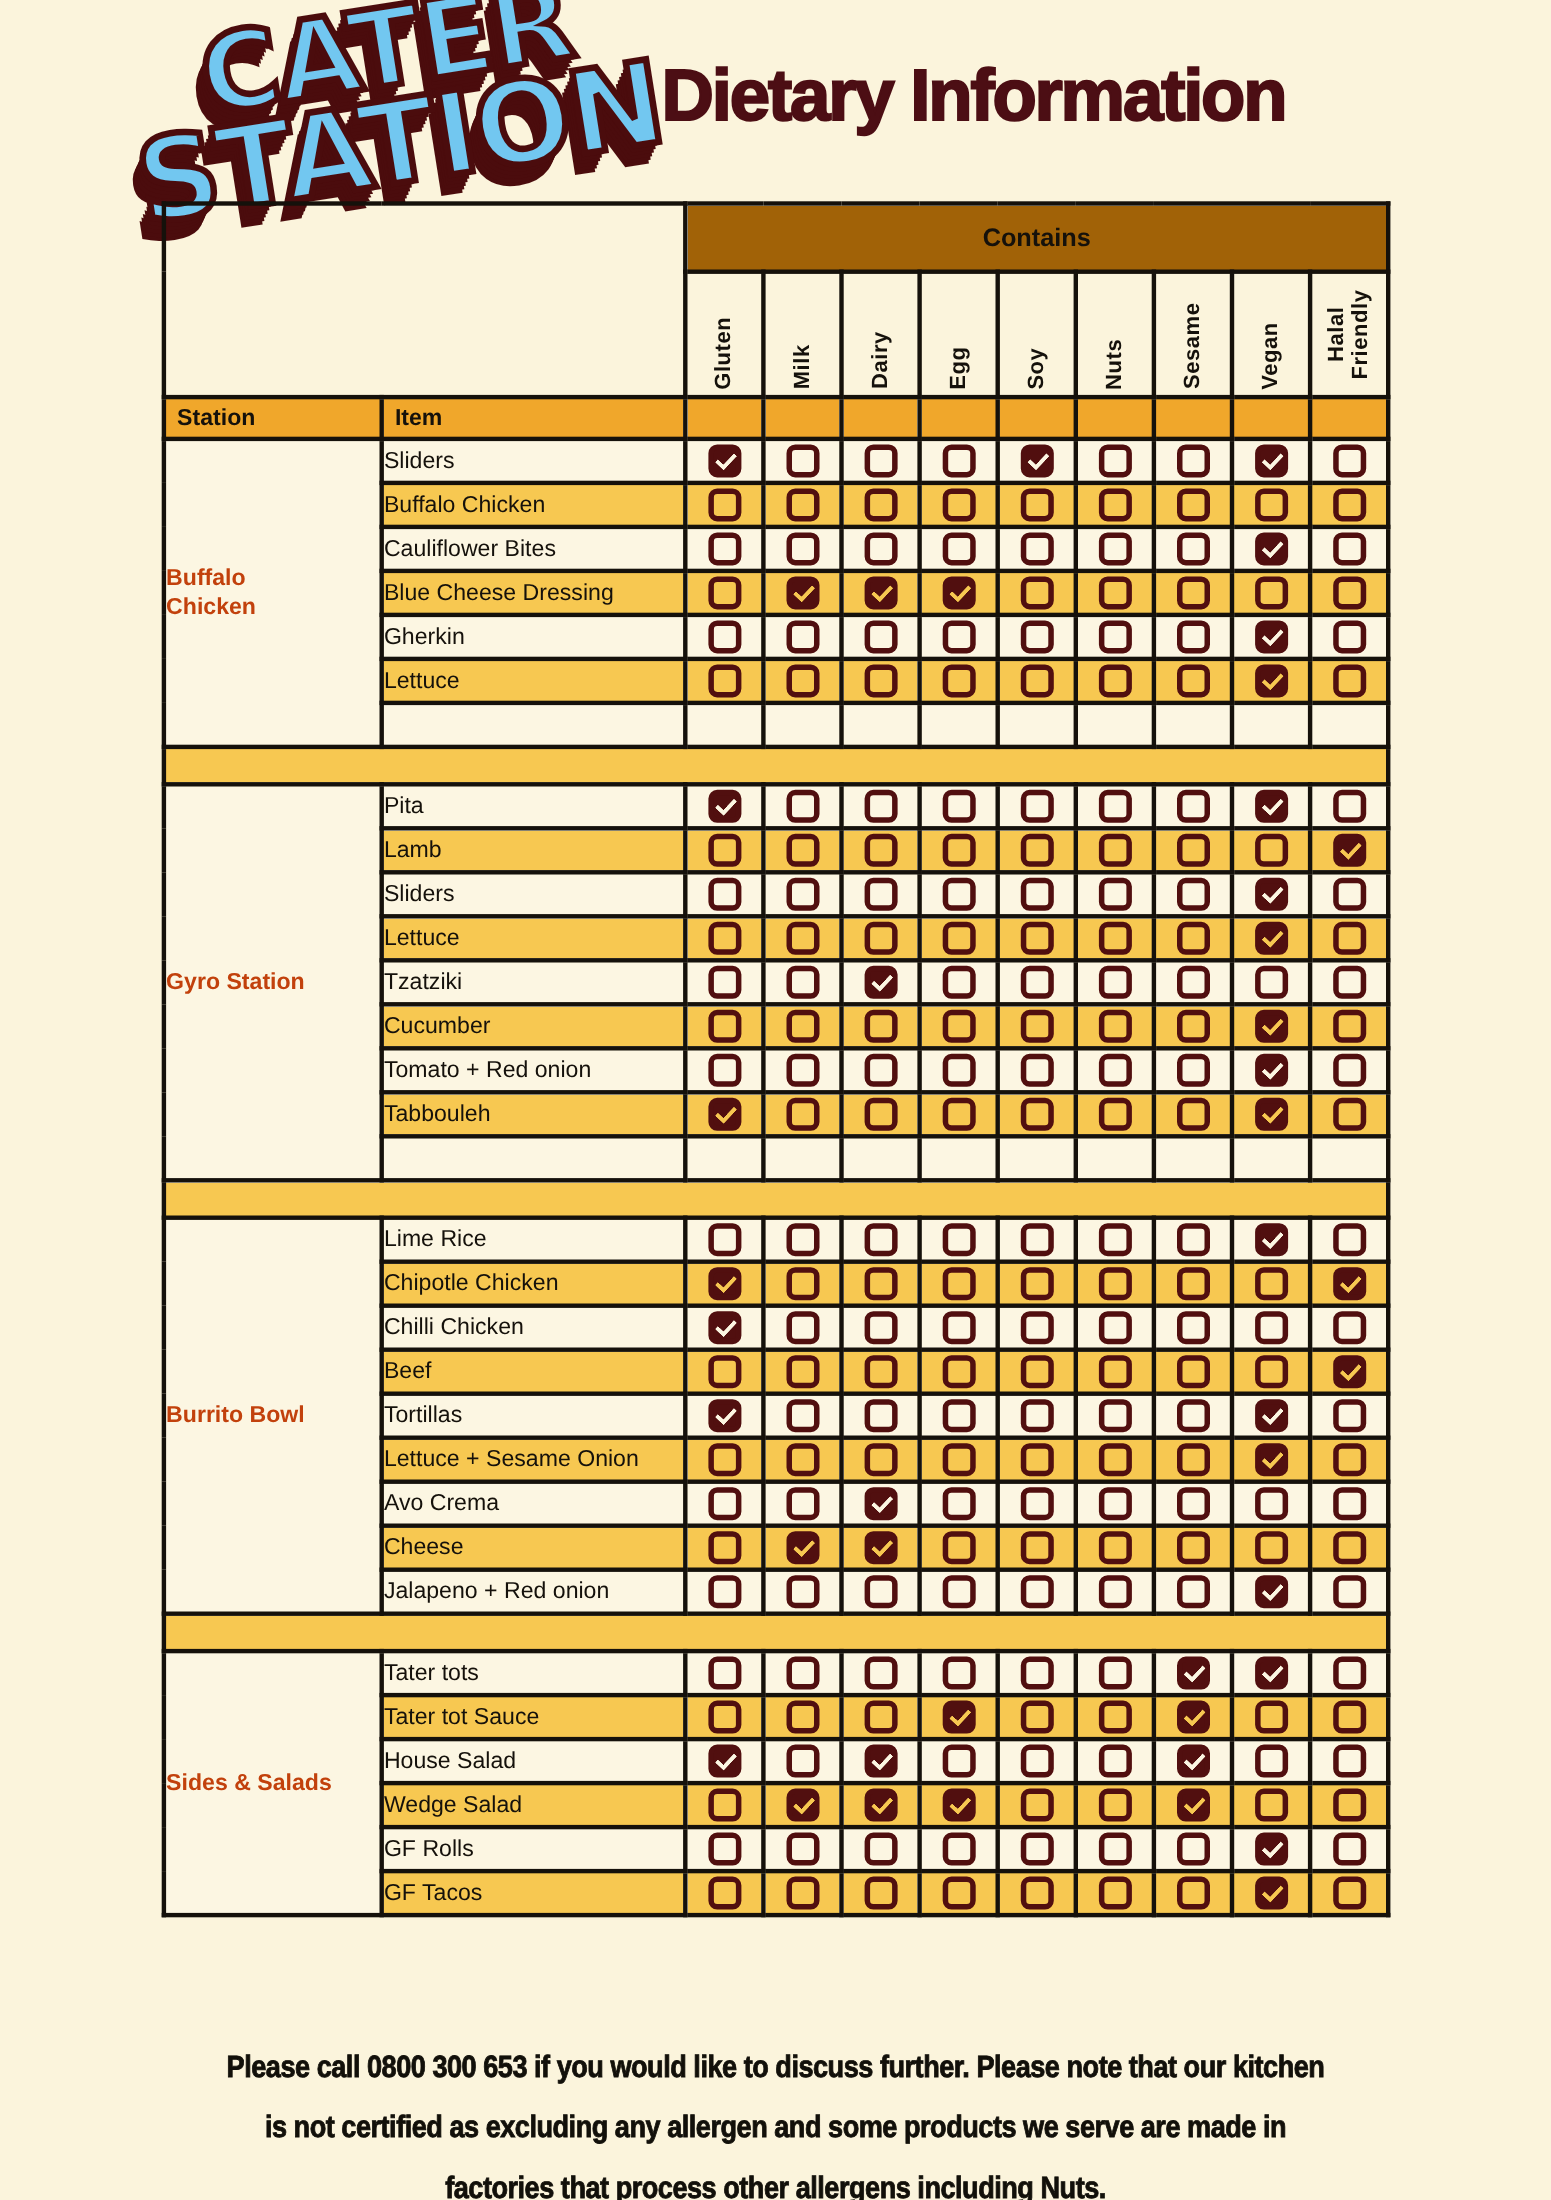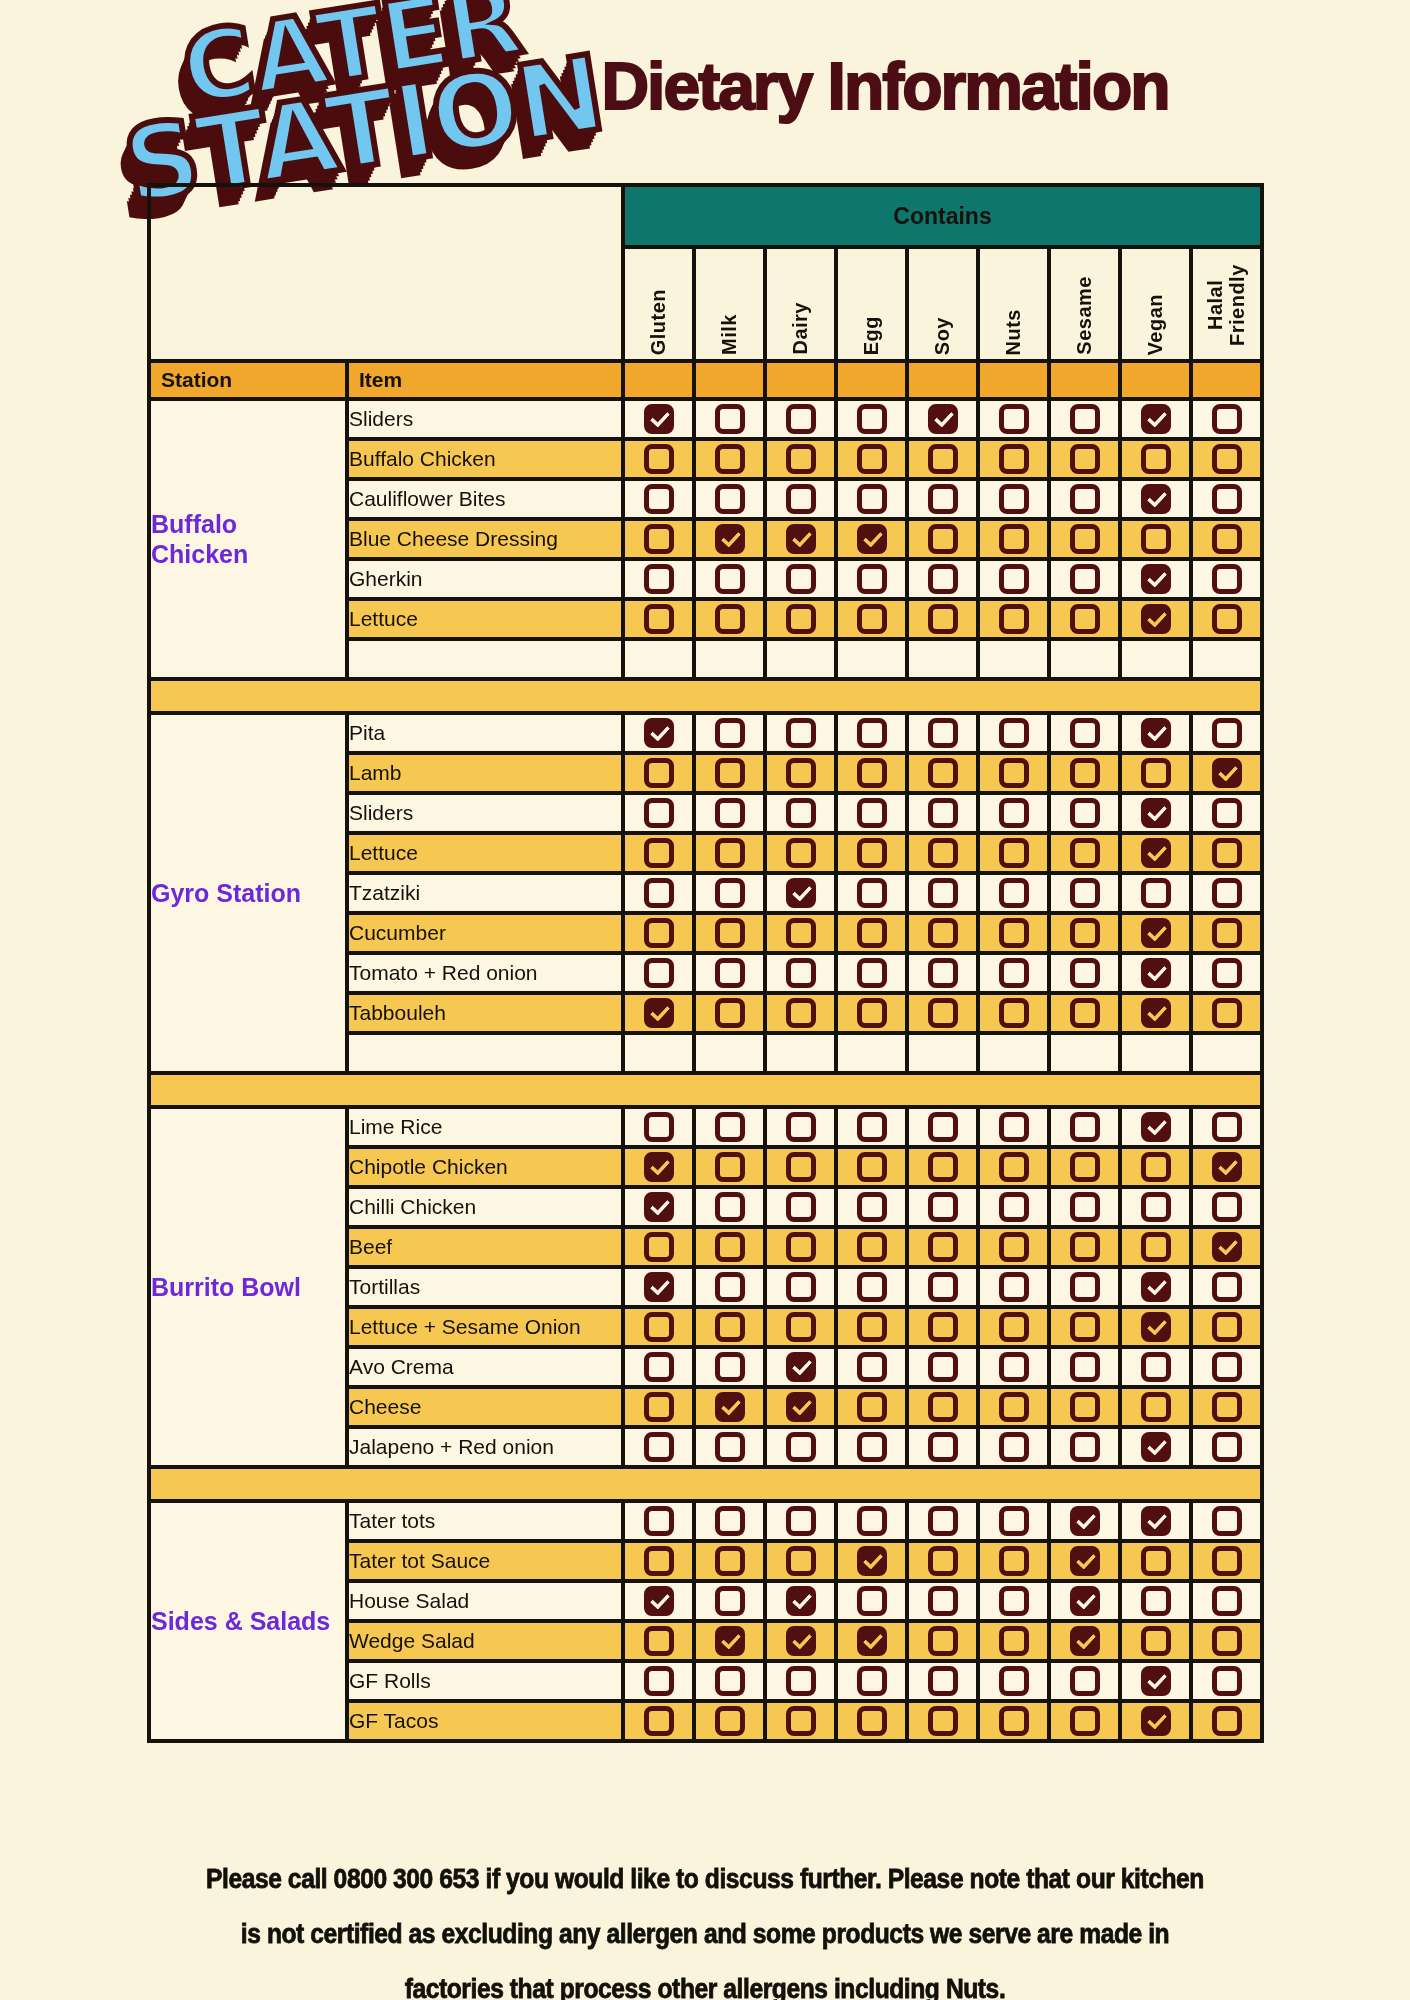--- a/index.html
+++ b/index.html
@@ -21,34 +21,34 @@
 
   
   .title { position:absolute; left:515px; top:48px; width:740px; text-align:center;
            font-family:"Liberation Sans", sans-serif; font-weight:bold; font-size:66px;
            letter-spacing:-2px; color:#4C0E14; -webkit-text-stroke:2px #4C0E14; }
 
   
   table.diet { position:absolute; left:147px; top:183px; border-collapse:collapse; table-layout:fixed; }
   table.diet td { border:4px solid #15110B; padding:0; overflow:hidden; }
   td.spacer { border:none; background:transparent; }
-  td.contains-cell { height:58px; background:#0f766e; text-align:center;
+  td.contains-cell { height:58px; background:#a16207; text-align:center;
                      font-weight:bold; font-size:23px; color:#15110B; }
   td.label-cell { height:110px; background:#FBF4DC; vertical-align:bottom; text-align:center; padding-bottom:9px; }
   .vlabel { display:inline-block; writing-mode:vertical-rl; transform:rotate(180deg);
             max-height:100px; font-weight:bold; font-size:20px; line-height:1.08;
             letter-spacing:0.5px; color:#15110B; }
   tr.head-row { height:38px; }
   tr.head-row td { background:#F0A72B; font-weight:bold; font-size:21px; color:#15110B;
                    padding-left:10px; vertical-align:middle; }
   tr.item-tr { height:40px; }
   tr.item-tr.cream  { --rowbg:#FCF6E2; --ck:#FCF6E2; }
   tr.item-tr.yellow { --rowbg:#F7C851; --ck:#F7C851; }
   tr.item-tr td { background:var(--rowbg); }
-  td.station-cell { background:#FCF6E2; font-weight:bold; font-size:25px; color:#6d28d9;
+  td.station-cell { background:#FCF6E2; font-weight:bold; font-size:21px; color:#c2410c;
                     padding-left:10px; vertical-align:middle; white-space:pre-line; line-height:1.22; }
   td.item-cell { font-size:21px; color:#15110B; padding-left:10px; vertical-align:middle; }
   td.cb-cell { text-align:center; vertical-align:middle; }
   tr.sep-row { height:34px; }
   td.sep-cell { background:#F7C851; }
 
   
   .cb { display:inline-block; box-sizing:border-box; width:30px; height:30px;
         border:5px solid #510F0F; border-radius:8px; vertical-align:middle; position:relative; }
   .cb.on { background:#510F0F; }

